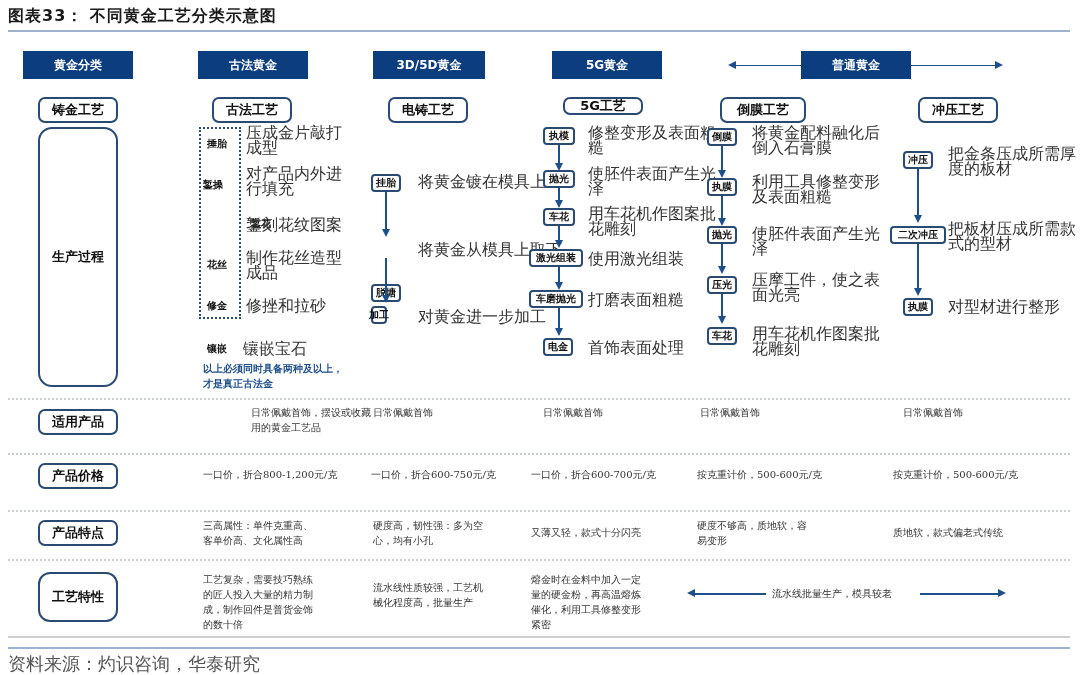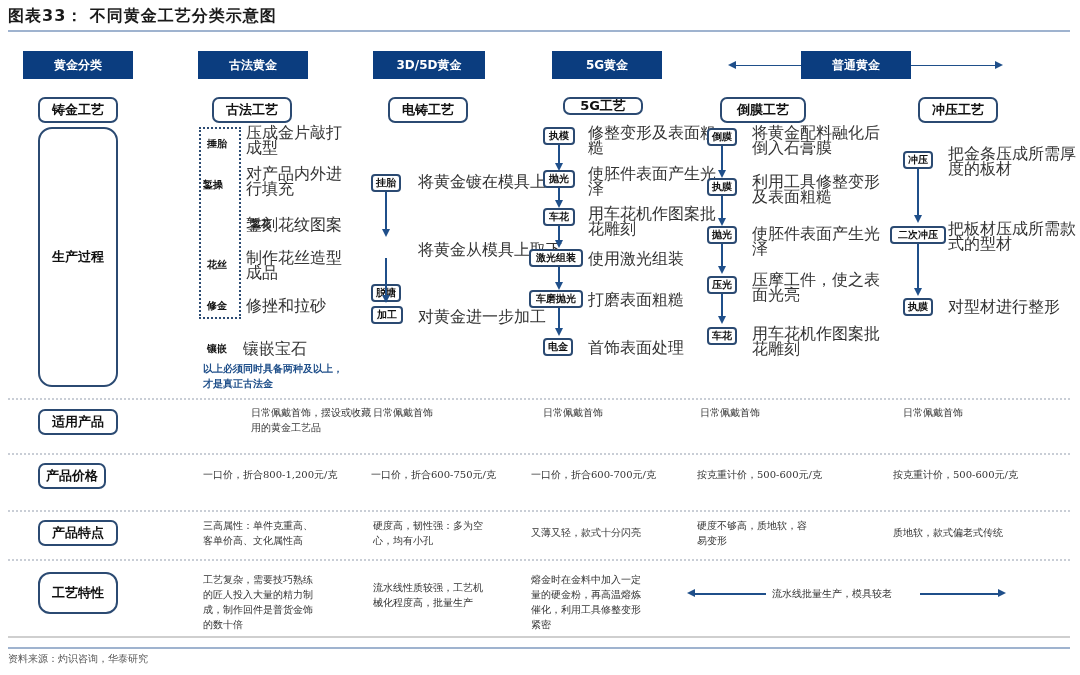--- a/index.html
+++ b/index.html
@@ -17,21 +17,21 @@
   .desc { font-size: 16px; line-height: 15px; color: #333; }
   .step-label { font-size: 10px; font-weight: bold; color: #111; font-family: "DejaVu Sans", sans-serif; }
   .dotted-box { border: 2px dotted #2b4a72; }
   .vline { width: 2px; background: #1f4f8a; }
   .down-head { width: 0; height: 0; border-left: 4px solid transparent; border-right: 4px solid transparent; border-top: 8px solid #1f4f8a; }
   .sep { height: 0; border-top: 2px dotted #c9ced6; }
   .cell { font-size: 10px; line-height: 15px; color: #333; }
   .blue-note { font-size: 10px; line-height: 15px; color: #1f4f8a; font-weight: bold; }
   .bottom-rule-gray { height: 2px; background: #cfcfcf; }
   .bottom-rule-blue { height: 2px; background: #9fb3cf; }
-  .source { font-size: 10px; color: #555; }
+  .source { font-size: 18px; color: #555; }
 </style>
 </head>
 <body>
 
 <div class="abs title">图表33：  不同黄金工艺分类示意图</div>
 <div class="abs title-rule"></div>
 
 <div class="abs hdr" style="left:23px;width:110px;">黄金分类</div>
 <div class="abs hdr" style="left:198px;width:110px;">古法黄金</div>
 <div class="abs hdr" style="left:373px;width:112px;">3D/5D黄金</div>
@@ -80,21 +80,21 @@
   </div>
 
 <div class="abs sbox" style="left:371px;top:174px;width:30px;">挂胎</div>
 <div class="abs desc" style="left:418px;top:174px;">将黄金镀在模具上</div>
 <div class="abs vline" style="left:385px;top:192px;height:38px;"></div>
 <div class="abs down-head" style="left:382px;top:229px;"></div>
 <div class="abs sbox" style="left:371px;top:240px;width:30px;margin-top:44px;">脱塘</div>
 <div class="abs desc" style="left:418px;top:242px;">将黄金从模具上取下</div>
 <div class="abs vline" style="left:385px;top:258px;height:38px;"></div>
 <div class="abs down-head" style="left:382px;top:295px;"></div>
-<div class="abs sbox" style="left:371px;top:306px;width:32px;">加工</div>
+<div class="abs sbox" style="left:371px;top:306px;width:16px;">加工</div>
 <div class="abs desc" style="left:418px;top:309px;">对黄金进一步加工</div>
 
 <div class="abs sbox" style="left:543px;top:127px;width:32px;">执模</div>
 <div class="abs desc" style="left:588px;top:125px;">
     <div>修整变形及表面粗</div>
     <div>糙</div>
   </div>
 <div class="abs vline" style="left:558px;top:145px;height:20px;"></div>
 <div class="abs down-head" style="left:555px;top:163px;"></div>
 <div class="abs sbox" style="left:543px;top:170px;width:32px;">抛光</div>
@@ -181,21 +181,21 @@
 <div class="abs rbox" style="left:38px;top:409px;width:80px;height:26px;">适用产品</div>
 <div class="abs cell" style="left:203px;top:405px;margin-left:48px;">
     <div>日常佩戴首饰，摆设或收藏</div>
     <div>用的黄金工艺品</div>
   </div>
 <div class="abs cell" style="left:373px;top:405px;">日常佩戴首饰</div>
 <div class="abs cell" style="left:543px;top:405px;">日常佩戴首饰</div>
 <div class="abs cell" style="left:700px;top:405px;">日常佩戴首饰</div>
 <div class="abs cell" style="left:903px;top:405px;">日常佩戴首饰</div>
 
-<div class="abs rbox" style="left:38px;top:463px;width:68px;height:26px;">产品价格</div>
+<div class="abs rbox" style="left:38px;top:463px;width:80px;height:26px;">产品价格</div>
 <div class="abs cell" style="left:203px;top:467px;">一口价，折合800-1,200元/克</div>
 <div class="abs cell" style="left:371px;top:467px;">一口价，折合600-750元/克</div>
 <div class="abs cell" style="left:531px;top:467px;">一口价，折合600-700元/克</div>
 <div class="abs cell" style="left:697px;top:467px;">按克重计价，500-600元/克</div>
 <div class="abs cell" style="left:893px;top:467px;">按克重计价，500-600元/克</div>
 
 <div class="abs rbox" style="left:38px;top:520px;width:80px;height:26px;">产品特点</div>
 <div class="abs cell" style="left:203px;top:518px;">
     <div>三高属性：单件克重高、</div>
     <div>客单价高、文化属性高</div>
@@ -204,21 +204,21 @@
     <div>硬度高，韧性强：多为空</div>
     <div>心，均有小孔</div>
   </div>
 <div class="abs cell" style="left:531px;top:525px;">又薄又轻，款式十分闪亮</div>
 <div class="abs cell" style="left:697px;top:518px;">
     <div>硬度不够高，质地软，容</div>
     <div>易变形</div>
   </div>
 <div class="abs cell" style="left:893px;top:525px;">质地软，款式偏老式传统</div>
 
-<div class="abs rbox" style="left:38px;top:572px;width:80px;height:42px;border-radius:12px;">工艺特性</div>
+<div class="abs rbox" style="left:38px;top:572px;width:80px;height:50px;border-radius:12px;">工艺特性</div>
 <div class="abs cell" style="left:203px;top:572px;">
     <div>工艺复杂，需要技巧熟练</div>
     <div>的匠人投入大量的精力制</div>
     <div>成，制作回件是普货金饰</div>
     <div>的数十倍</div>
   </div>
 <div class="abs cell" style="left:373px;top:580px;">
     <div>流水线性质较强，工艺机</div>
     <div>械化程度高，批量生产</div>
   </div>

